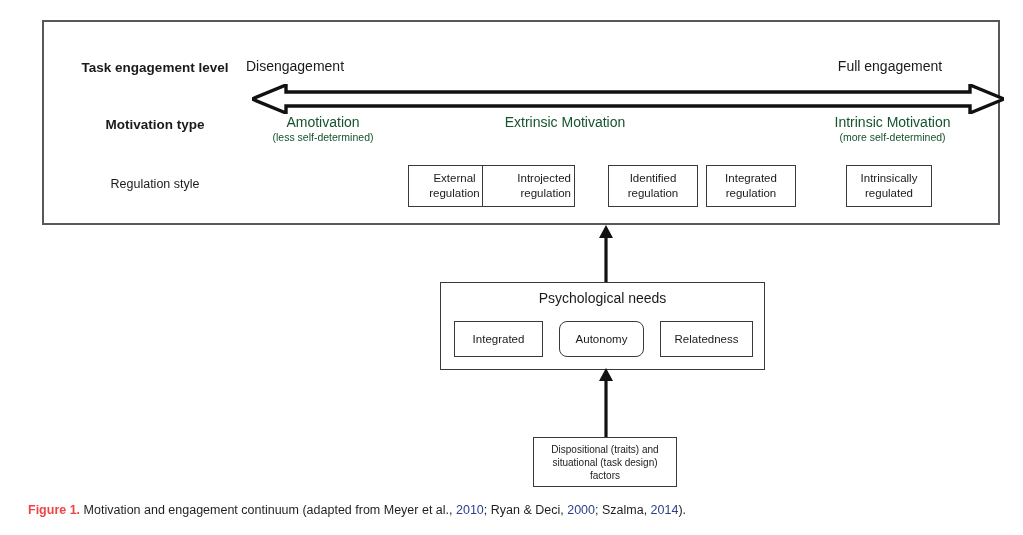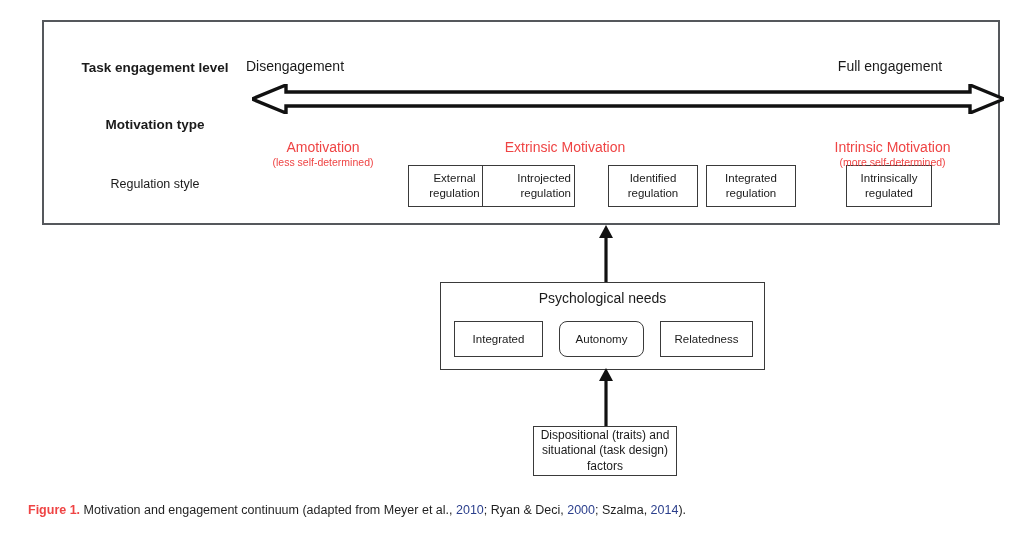--- a/index.html
+++ b/index.html
@@ -60,22 +60,21 @@
     color: #1a1a1a;
   }
   #pole-disengagement  { left: 205px; top: 58px;  width: 180px; }
   #pole-full-engagement{ left: 800px; top: 58px;  width: 180px; }
 
   .motiv {
     position: absolute;
     text-align: center;
     white-space: nowrap;
     font-size: 14px;
-    color: #ef4444;
-    margin-top: 25px;
+    color: #14532d;
   }
   .motiv .sub {
     display: block;
     font-size: 10.5px;
     margin-top: 1px;
   }
   #motiv-amotivation { left: 228px; top: 114px; width: 190px; }
   #motiv-extrinsic   { left: 440px; top: 114px; width: 250px; }
   #motiv-intrinsic   { left: 795px; top: 114px; width: 195px; }
 
@@ -146,31 +145,31 @@
     color: #1a1a1a;
   }
   #need-0 { left: 13px;  width: 89px; }
   #need-1 { left: 118px; width: 85px; border-radius: 8px; }
   #need-2 { left: 219px; width: 93px; }
 
   
   .factors-box {
     position: absolute;
     left: 533px;
-    top: 426px;
+    top: 437px;
     width: 144px;
     height: 50px;
     border: 1.6px solid #3a3a3a;
     background: #ffffff;
     box-sizing: border-box;
     display: flex;
     align-items: center;
     justify-content: center;
     text-align: center;
-    font-size: 12px;
+    font-size: 10px;
     line-height: 1.3;
     color: #1a1a1a;
     padding: 1px 3px;
   }
 
   
   .connector {
     position: absolute;
   }
   #connector-needs-to-continuum { left: 594px; top: 225px; width: 24px; height: 60px; }

